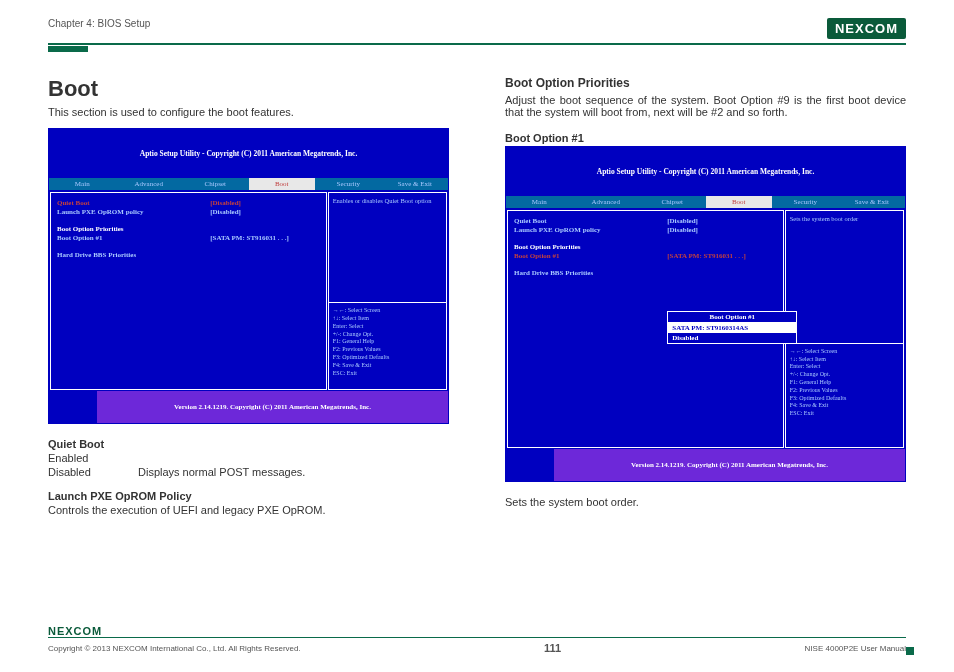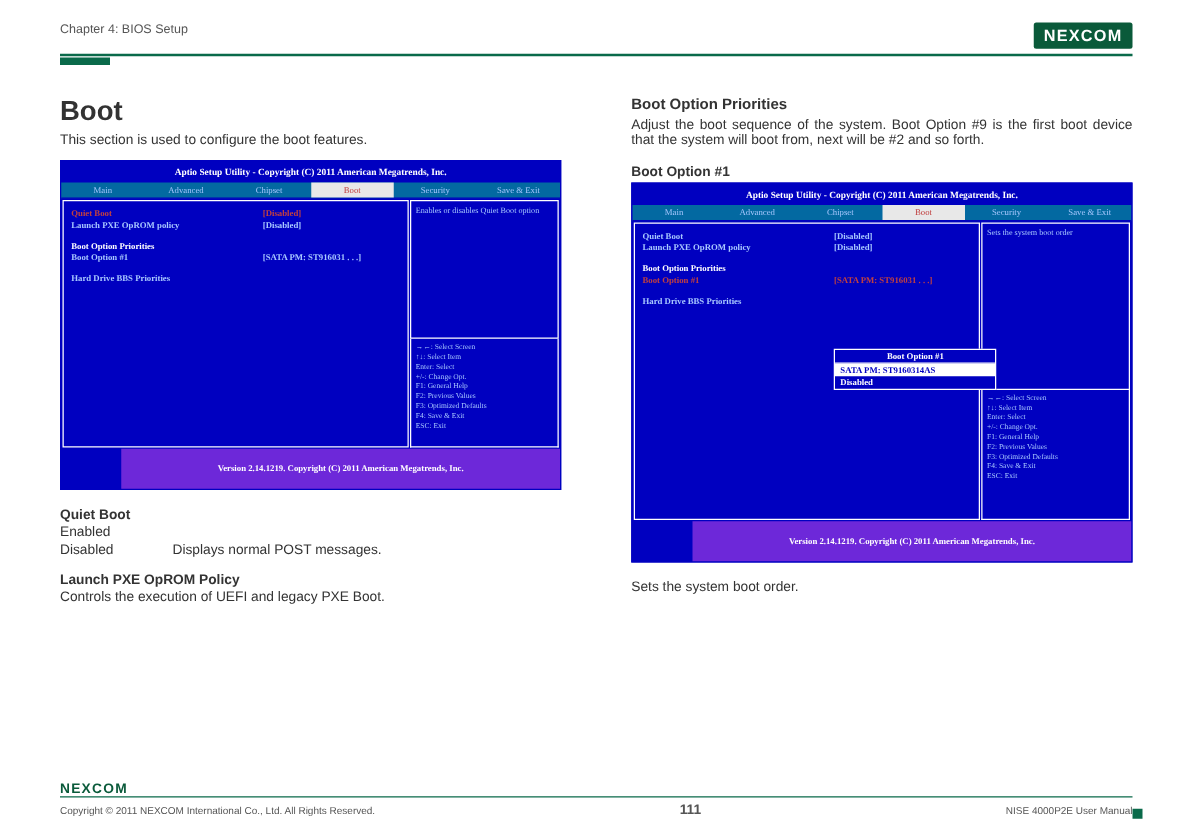--- a/index.html
+++ b/index.html
@@ -15,21 +15,21 @@
   h1.boot { font-size: 22px; font-weight: bold; color: #333; margin-bottom: 4px; }
   .intro { font-size: 11px; margin-bottom: 10px; }
   h2.sub { font-size: 12px; font-weight: bold; margin-bottom: 4px; }
   .desc { font-size: 11px; margin-bottom: 14px; text-align: justify; }
   .kv { display: flex; font-size: 11px; margin-bottom: 2px; }
   .kv .k { width: 90px; }
   .section-label { font-size: 11px; font-weight: bold; margin-top: 12px; margin-bottom: 2px; }
 
   
   .bios { border: 1px solid #0000c0; background: #0000c0; font-family: 'Times New Roman', serif; font-size: 7px; color: #fff; margin-bottom: 14px; width: 100%; }
-  .bios-title { background: #0000c0; color: #fff; text-align: center; font-weight: bold; padding: 4px; font-size: 7.5px; }
+  .bios-title { background: #0000c0; color: #fff; text-align: center; font-weight: bold; padding: 20px; font-size: 7.5px; }
   .bios-tabs { display: flex; background: #0369a1; border-bottom: 1px solid #0000c0; }
   .bios-tab { flex: 1; text-align: center; padding: 2px 0; color: #a8c8ff; font-size: 7px; }
   .bios-tab.active { color: #c04040; background: #e8e8e8; }
   .bios-body { display: flex; background: #0000c0; min-height: 200px; }
   .bios-main { flex: 2.2; border: 1px solid #fff; margin: 1px; padding: 6px; color: #fff; position: relative; }
   .bios-side { flex: 1; display: flex; flex-direction: column; margin: 1px 1px 1px 0; }
   .bios-help { border: 1px solid #fff; flex: 1.3; padding: 4px; color: #a8c8ff; font-size: 6.5px; }
   .bios-keys { border: 1px solid #fff; border-top: none; flex: 1; padding: 4px; color: #a8c8ff; font-size: 6px; line-height: 1.3; }
   .bios-row { display: flex; margin-bottom: 1px; font-weight: bold; font-size: 7px; }
   .bios-row .bl { flex: 1.4; }
@@ -122,21 +122,21 @@
       <div class="section-label">Quiet Boot</div>
       <div class="kv">
           <div class="k">Enabled</div>
         </div>
       <div class="kv">
           <div class="k">Disabled</div>
           <div>Displays normal POST messages.</div>
         </div>
 
       <div class="section-label">Launch PXE OpROM Policy</div>
-      <div class="desc">Controls the execution of UEFI and legacy PXE Boot.</div>
+      <div class="desc">Controls the execution of UEFI and legacy PXE OpROM.</div>
     </div>
 
     <div class="col">
       <h2 class="sub">Boot Option Priorities</h2>
       <div class="desc">Adjust the boot sequence of the system. Boot Option #9 is the first boot device that the system will boot from, next will be #2 and so forth.</div>
       <div class="section-label">Boot Option #1</div>
 
       <div class="bios">
         <div class="bios-title">Aptio Setup Utility - Copyright (C) 2011 American Megatrends, Inc.</div>
         <div class="bios-tabs">
@@ -198,17 +198,17 @@
     </div>
   </div>
 </div>
 
 <div class="footer">
   <div class="footer-logo">NEXCOM</div>
   <div class="footer-line">
     <div class="dot-right"></div>
   </div>
   <div class="footer-row">
-    <div>Copyright © 2011 NEXCOM International Co., Ltd. All Rights Reserved.</div>
+    <div>Copyright © 2013 NEXCOM International Co., Ltd. All Rights Reserved.</div>
     <div class="page-num">111</div>
     <div>NISE 4000P2E User Manual</div>
   </div>
 </div>
 
 </body></html>

